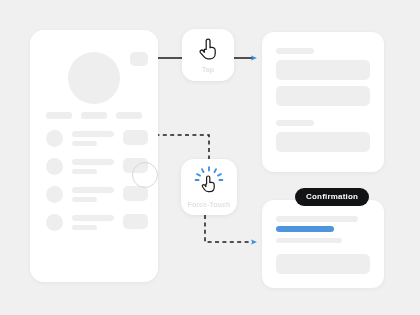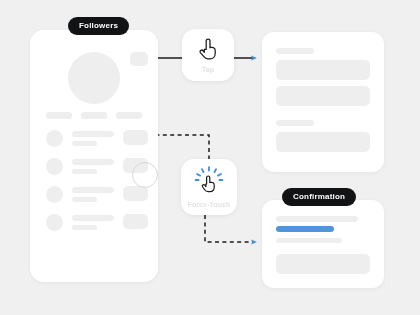--- a/index.html
+++ b/index.html
@@ -57,21 +57,21 @@
     font-size: 8px;
     font-weight: bold;
     letter-spacing: 0.2px;
     padding: 4px 11px;
     white-space: nowrap;
     z-index: 6;
     line-height: 1.2;
   }
   #pill-followers { left: 68px;  top: 17px; }
   #pill-setting   { left: 297px; top: 18px; }
-  #pill-confirm   { left: 282px; top: 188px; }
+  #pill-confirm   { left: 295px; top: 188px; }
 
   
   .sk { background: #eeeeee; border-radius: 4px; position: absolute; }
   .sk-round { background: #eeeeee; border-radius: 50%; position: absolute; }
   .sk-blue { background: #4e95dd; border-radius: 3px; position: absolute; }
 
   
   #avatar { left: 38px; top: 22px; width: 52px; height: 52px; }
   .stat { top: 82px; height: 7px; width: 26px; border-radius: 3px; }
   #stat1 { left: 16px; }
@@ -181,21 +181,20 @@
     <div>
       <div class="sk-round row-av" style="left:16px; top:184px;"></div>
       <div class="sk row-l1" style="left:42px; top:185px; width:42px;"></div>
       <div class="sk row-l2" style="left:42px; top:195px; width:25px;"></div>
       <div class="sk row-btn" style="left:93px; top:184px;"></div>
     </div>
   </div>
 
   <div id="ring"></div>
 
-  <div class="pill" id="pill-followers">Followers</div>
 
   <div class="card" id="card-setting">
     <div class="sk sect-hd" style="left:14px; top:16px;"></div>
     <div class="sk blk" style="left:14px; top:28px; width:94px;"></div>
     <div class="sk blk" style="left:14px; top:54px; width:94px;"></div>
     <div class="sk sect-hd" style="left:14px; top:88px;"></div>
     <div class="sk blk" style="left:14px; top:100px; width:94px;"></div>
   </div>
 
 

